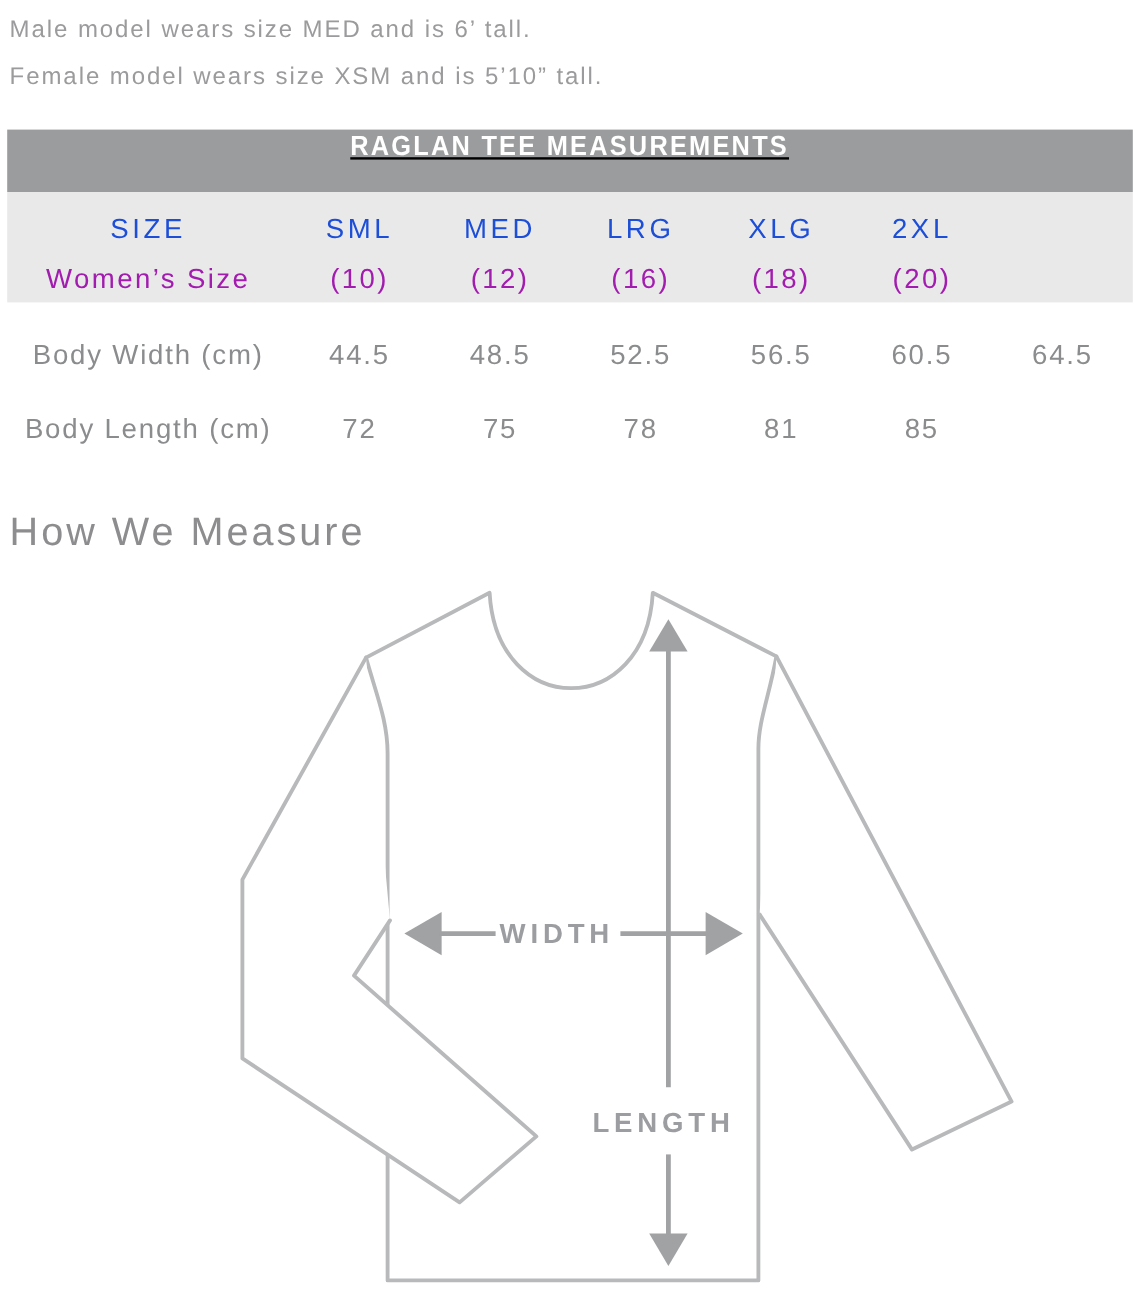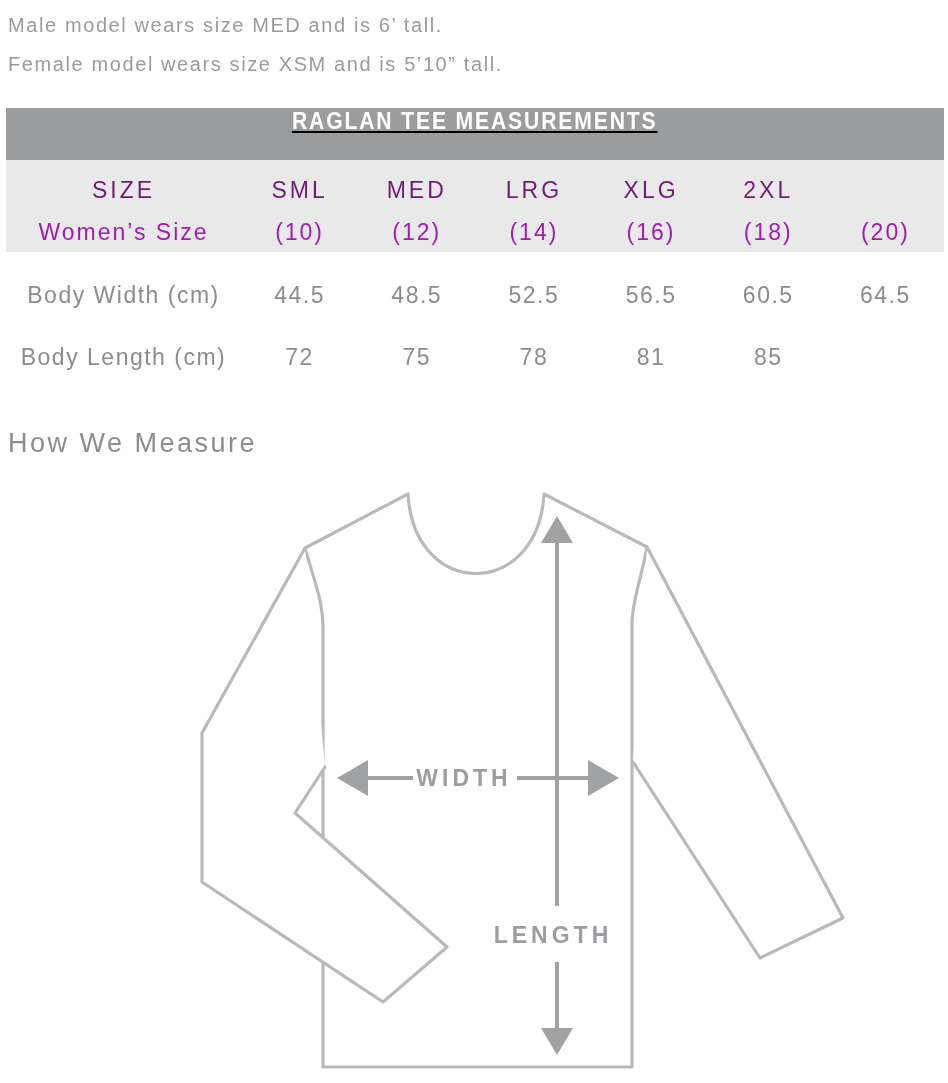--- a/index.html
+++ b/index.html
@@ -37,34 +37,34 @@
     grid-template-columns: 235px repeat(6, 1fr);
     text-align: center;
   }
   .table-head {
     background: #e9e9e9;
     padding-top: 8px;
     height: 92px;
   }
   .size-row { height: 44px; line-height: 44px; }
   .size-row .cell {
-    color: #701a75; font-size: 23px; letter-spacing: 3px;
+    color: #1d4ed8; font-size: 23px; letter-spacing: 3px;
   }
   .womens-row { height: 40px; line-height: 40px; }
   .womens-row .cell {
     color: #a21caf; font-size: 23px; letter-spacing: 2px;
   }
   .table-body { padding-top: 12px; }
   .body-row { height: 62px; line-height: 62px; }
   .body-row .cell {
     color: #8b8c8e; font-size: 23px; letter-spacing: 1.5px;
   }
   .measure-heading {
     position: absolute; top: 426px; left: 8px;
-    font-size: 27px; font-weight: 400;
+    font-size: 33px; font-weight: 400;
     letter-spacing: 2.5px;
     color: #8d8d8f;
     line-height: 34px;
   }
   .diagram-svg {
     position: absolute; top: 0; left: 0;
   }
   .diagram-label {
     font-family: "Liberation Sans", "DejaVu Sans", sans-serif;
     font-size: 23px; font-weight: 700;
@@ -91,21 +91,20 @@
       <div class="cell">SML</div>
       <div class="cell">MED</div>
       <div class="cell">LRG</div>
       <div class="cell">XLG</div>
       <div class="cell">2XL</div>
     </div>
     <div class="grid-row womens-row">
       <div class="cell">Women’s Size</div>
       <div class="cell">(10)</div>
       <div class="cell">(12)</div>
-      <div class="cell">(14)</div>
       <div class="cell">(16)</div>
       <div class="cell">(18)</div>
       <div class="cell">(20)</div>
     </div>
   </div>
 
   <div class="table-body">
     <div class="grid-row body-row">
       <div class="cell">Body Width (cm)</div>
       <div class="cell">44.5</div>

